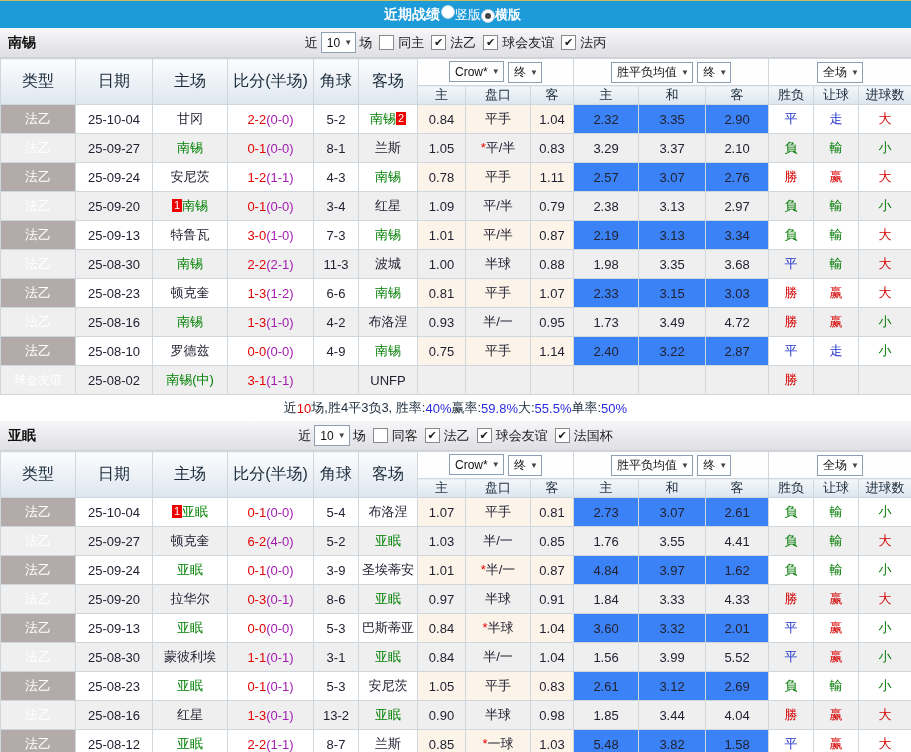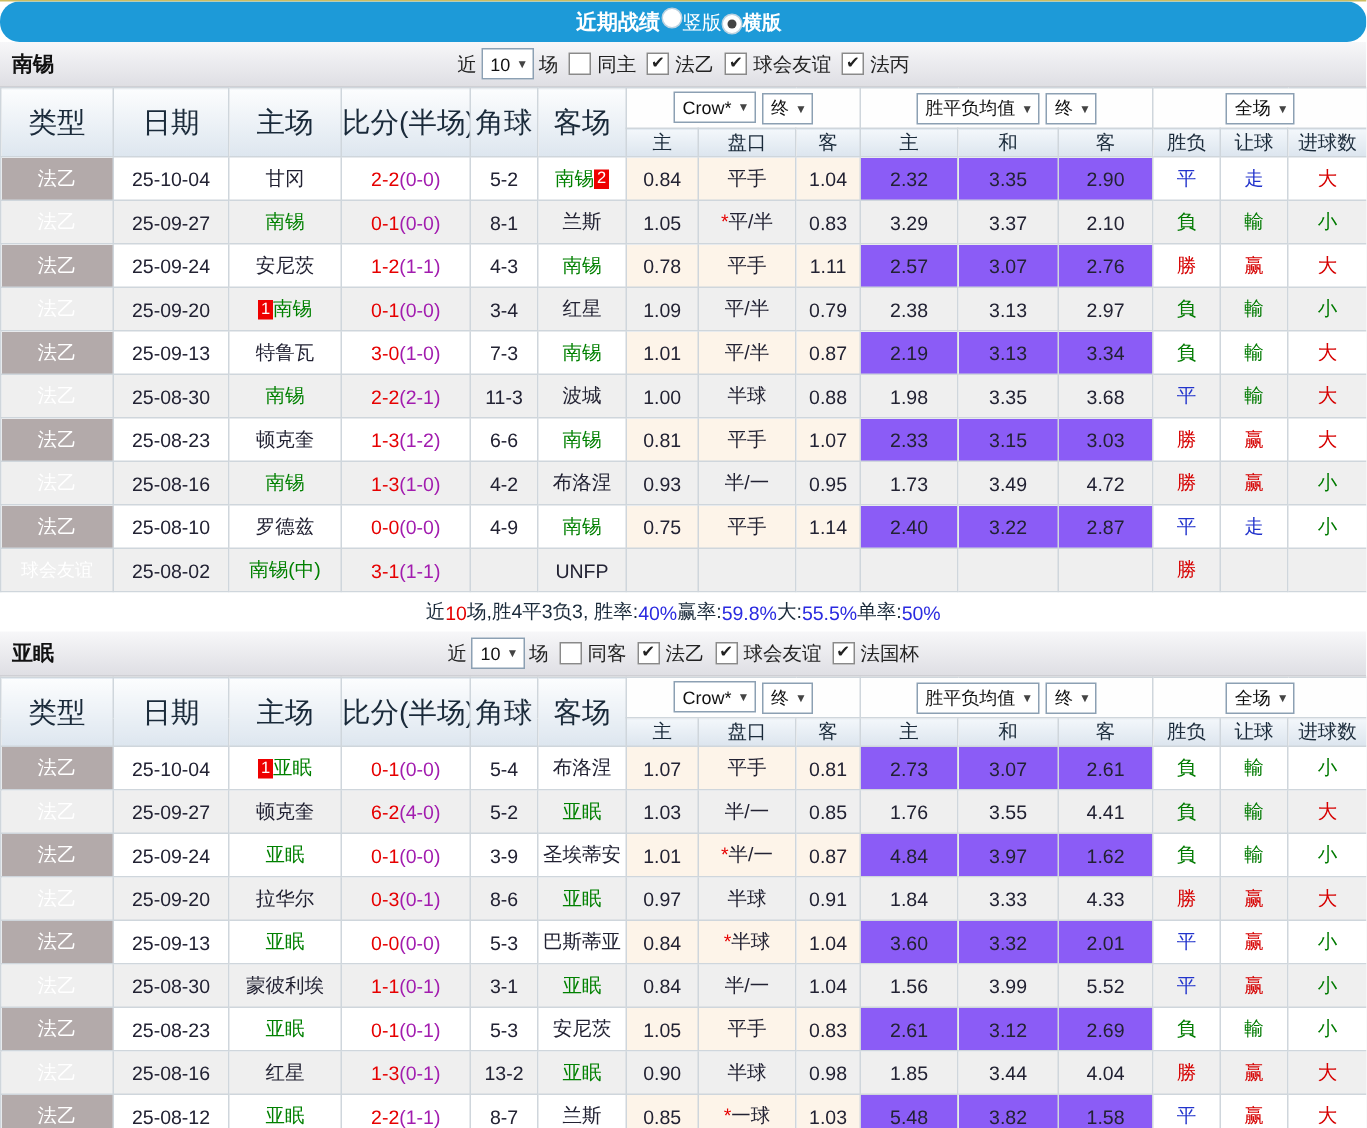--- a/index.html
+++ b/index.html
@@ -1,45 +1,45 @@
 <!DOCTYPE html>
 <html><head>
 <meta charset="utf-8">
 <style>
   html,body{margin:0;padding:0;background:#fff;}
   .page{width:911px;height:752px;overflow:hidden;border-top:1px solid #cdbd62;
         font-family:"Liberation Sans","DejaVu Sans",sans-serif;}
   
-  .topbar{height:27px;background:#1d9ad8;display:flex;align-items:center;justify-content:center;gap:1px;color:#fff;border-radius:13px;}
+  .topbar{height:27px;background:#1d9ad8;display:flex;align-items:center;justify-content:center;gap:1px;color:#fff;}
   .topbar .title{font-size:14px;font-weight:bold;}
   .radio{width:12px;height:12px;border-radius:50%;background:#fff;border:1px solid #bcd2e0;display:inline-flex;align-items:center;justify-content:center;}
   .radio.checked::after{content:"";width:6px;height:6px;border-radius:50%;background:#444;}
   .radio-label{font-size:13px;}
   
   .section-header{position:relative;height:29px;background:linear-gradient(#f7f7f9,#dfdfe4);
                   border-bottom:1px solid #cfcfd4;display:flex;align-items:center;}
   .team-name{position:absolute;left:8px;font-size:14px;font-weight:bold;color:#111;}
   .filters{margin:0 auto;display:flex;align-items:center;gap:3px;font-size:13px;color:#222;}
   .mini-sel{display:inline-flex;align-items:center;border:1px solid #8ca0b3;background:#fff;height:19px;
             padding:0 3px 0 5px;font-size:12px;color:#111;gap:4px;}
   .arrow{font-size:8px;color:#444;}
   .cb{width:13px;height:13px;border:1px solid #8a8a8a;background:#fff;display:inline-flex;
       align-items:center;justify-content:center;font-size:11px;line-height:11px;color:#222;margin:0 1px 0 4px;}
   
   table{border-collapse:collapse;table-layout:fixed;width:911px;}
   th,td{border:1px solid #cfd6dc;overflow:hidden;white-space:nowrap;text-align:center;padding:0;font-weight:normal;}
-  thead th.main{background:linear-gradient(#fcfdfe,#dde6ef);font-size:19px;color:#1a2a3a;}
+  thead th.main{background:linear-gradient(#fcfdfe,#dde6ef);font-size:16px;color:#1a2a3a;}
   thead td.selcell{height:26px;background:#fefefe;}
   thead tr.sub th{height:17px;background:linear-gradient(#f3f7fb,#dce5ee);font-size:13px;color:#1a2a3a;}
   tbody td{height:28px;font-size:13px;color:#223;}
   tbody tr.even td{background:#efefef;}
   tbody td.type-league{background:#b3aaaa;color:#fff;}
   tbody td.type-friendly{background:#17b1a8;color:#fff;font-size:12px;}
   tbody td.odds{background:#fdf4e9;}
-  tbody td.avg{background:#8b5cf6;}
+  tbody td.avg{background:#3b82f6;}
   .focus{color:#008000;}
   .badge{display:inline-block;background:#ee0000;color:#fff;font-size:11px;line-height:13px;padding:0 2px;vertical-align:1px;}
   .score-m{color:#e60000;}
   .score-h{color:#a21caf;}
   .star{color:#e60000;}
   .r{color:#d60000;} .g{color:#007a00;} .b{color:#2233cc;}
   .summary{height:26px;display:flex;align-items:center;justify-content:center;font-size:13px;color:#1a2a3a;background:#fff;}
   .summary .r{color:#e60000;} .summary .b{color:#2a2ae0;}
 </style>
 </head>

